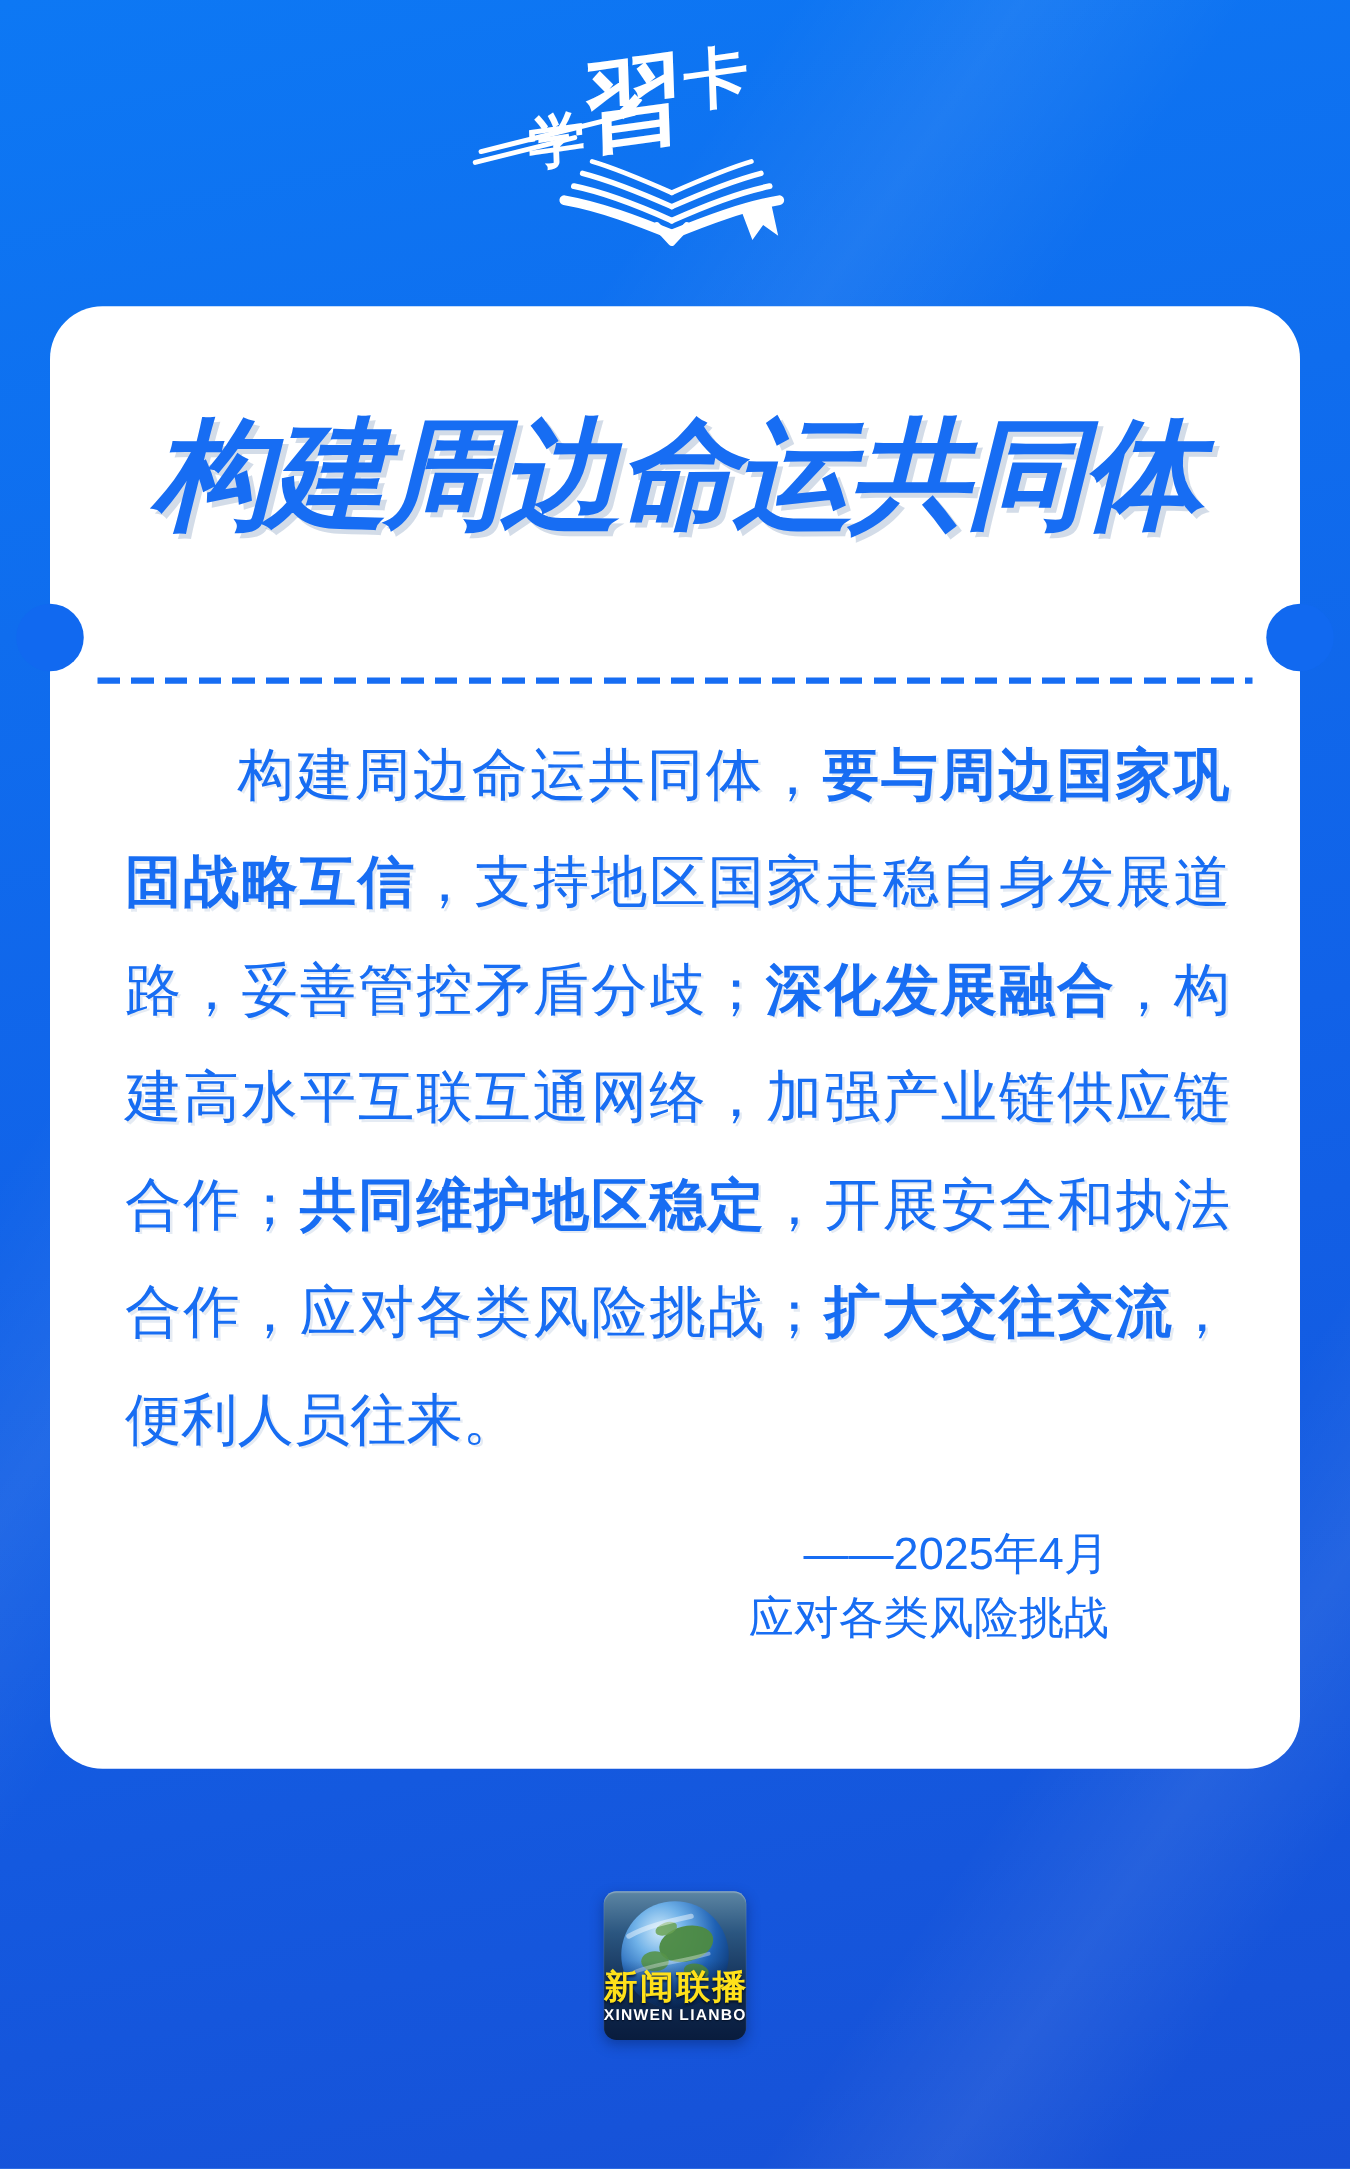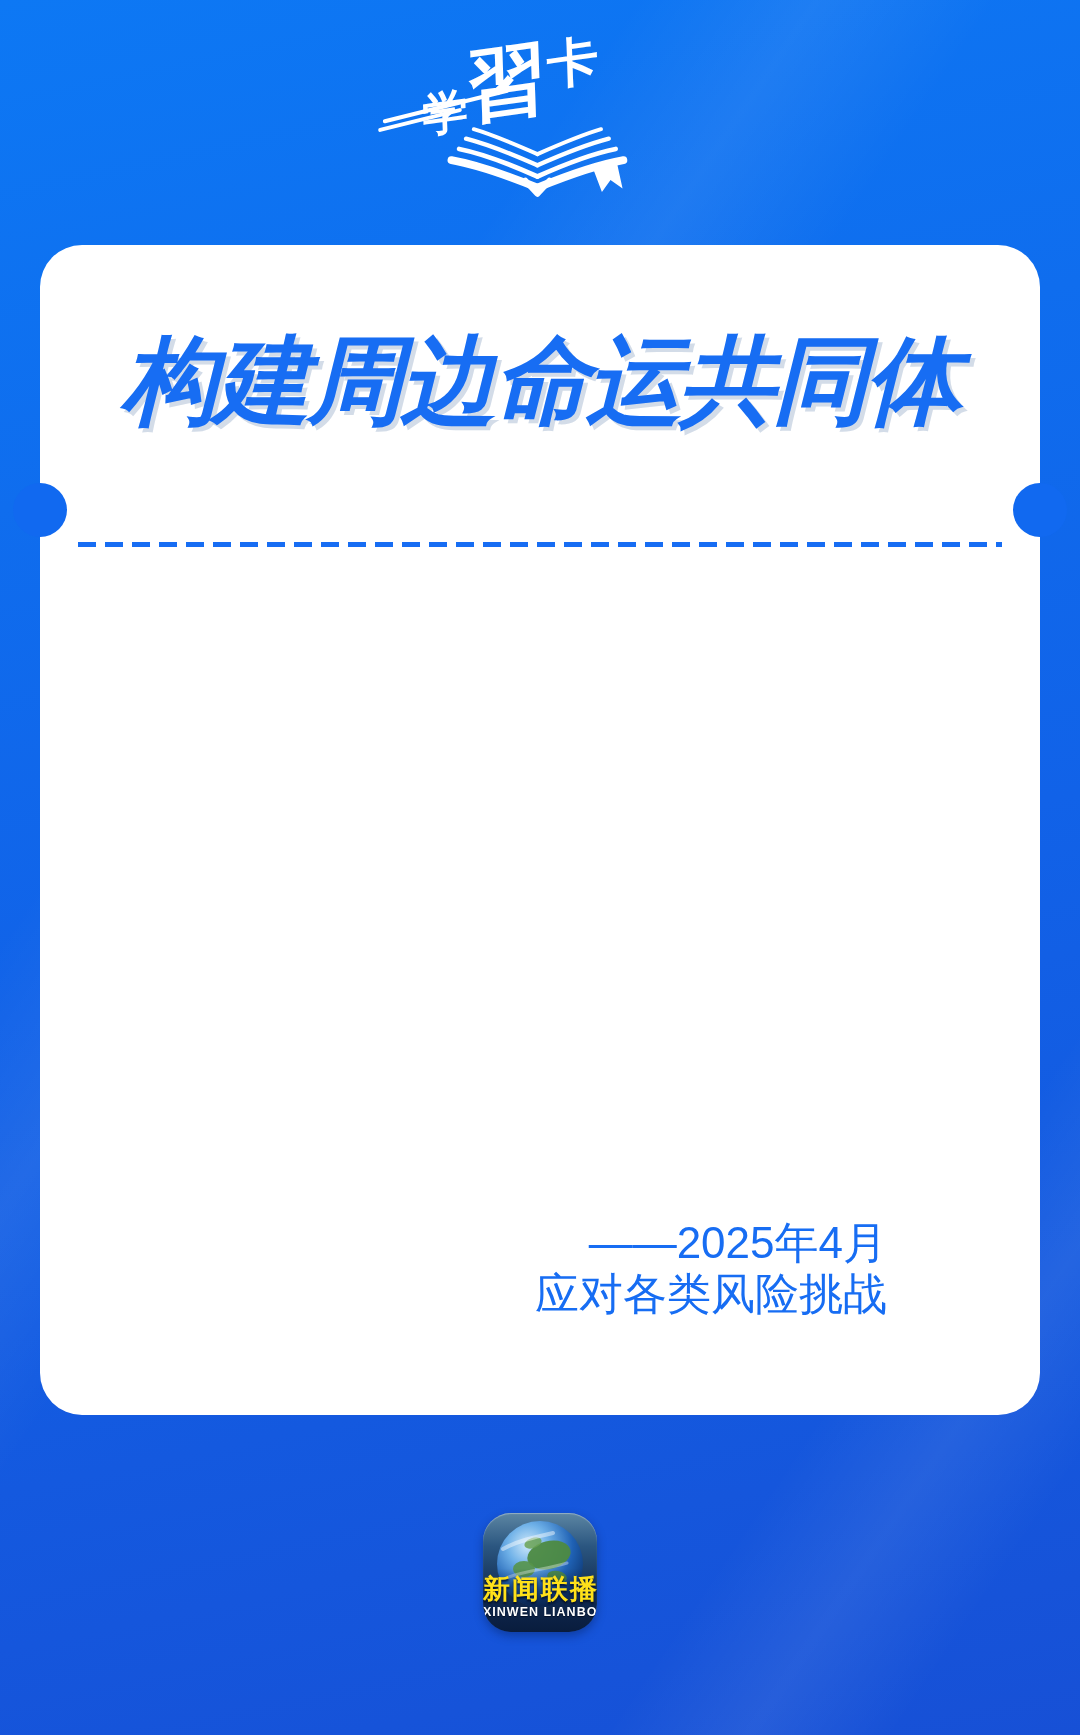--- a/index.html
+++ b/index.html
@@ -83,28 +83,28 @@
     color:var(--accent);
     text-align:justify;
     text-indent:2em;
     text-shadow:2px 2px 0 rgba(170,190,215,0.30);
   }
   .card-body .seg{font-weight:400;}
   .card-body .seg.bold{font-weight:900;}
   .attribution{
     position:absolute;top:972px;right:153px;left:100px;
     text-align:right;
-    font-size:44px;line-height:51px;
+    font-size:36px;line-height:51px;
     color:var(--accent);
   }
 
   
   .app-icon{
     position:absolute;top:1513px;left:50%;transform:translateX(-50%);
-    width:114px;height:119px;border-radius:28px;
+    width:114px;height:119px;border-radius:10px;
     background:linear-gradient(180deg,#5d86a3 0%,#2b5680 28%,#102b52 68%,#091c3d 100%);
     box-shadow:inset 0 1px 1px rgba(255,255,255,0.35),0 4px 10px rgba(0,20,60,0.35);
     overflow:hidden;
   }
   .app-globe{position:absolute;top:6px;left:50%;transform:translateX(-50%);}
   .app-title{
     position:absolute;top:58px;width:100%;text-align:center;
     font-size:27px;font-weight:900;letter-spacing:2px;
     color:var(--icon-title);
     text-shadow:0 2px 2px rgba(0,10,30,0.8);
@@ -141,20 +141,21 @@
       <path d="M98 80 L112 95 L126 80" stroke="#fff" stroke-width="7" stroke-linecap="round" stroke-linejoin="round"></path>
       <path d="M176 64 l28 -7 7 32 -14 -10 -10 14 z" fill="#fff"></path>
     </svg>
   </div>
 
   <div class="card">
     <div class="card-title">构建周边命运共同体</div>
     <div class="notch left"></div>
     <div class="notch right"></div>
     <div class="divider"></div>
+    <div class="card-body"><span class="seg">构建周边命运共同体，</span><span class="seg bold">要与周边国家巩固战略互信</span><span class="seg">，支持地区国家走稳自身发展道路，妥善管控矛盾分歧；</span><span class="seg bold">深化发展融合</span><span class="seg">，构建高水平互联互通网络，加强产业链供应链合作；</span><span class="seg bold">共同维护地区稳定</span><span class="seg">，开展安全和执法合作，应对各类风险挑战；</span><span class="seg bold">扩大交往交流</span><span class="seg">，便利人员往来。</span></div>
     <div class="attribution">
         <div class="attr-line">——2025年4月</div>
         <div class="attr-line">应对各类风险挑战</div>
       </div>
   </div>
 
   <div class="app-icon">
     <svg class="app-globe" width="90" height="90" viewBox="0 0 90 90">
       <defs>
         <radialGradient id="ocean" cx="36%" cy="28%" r="80%">

